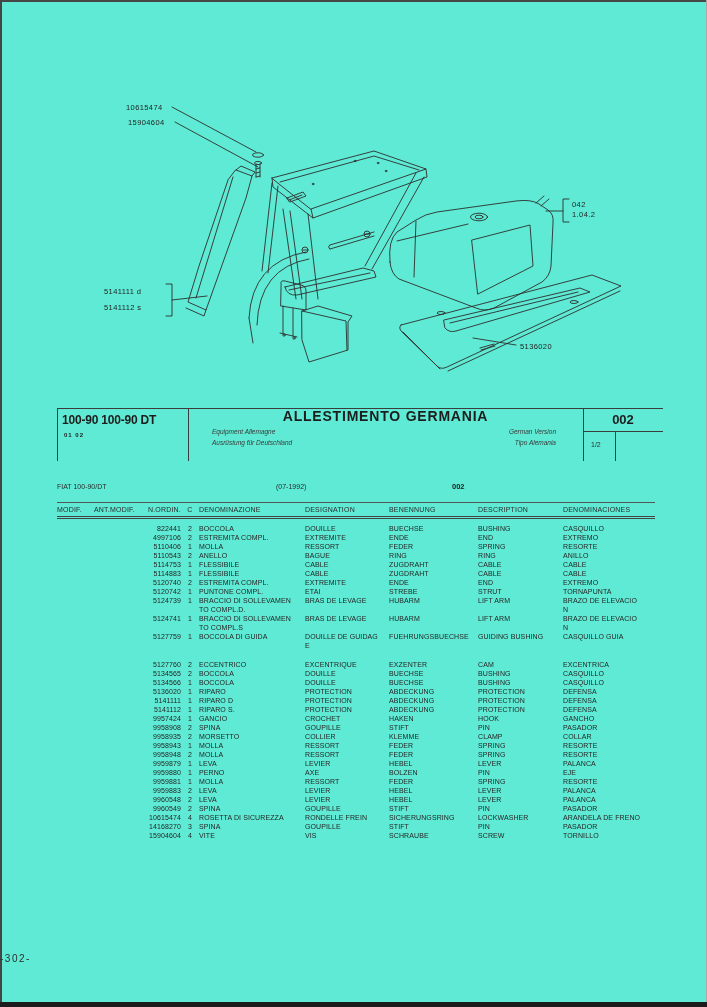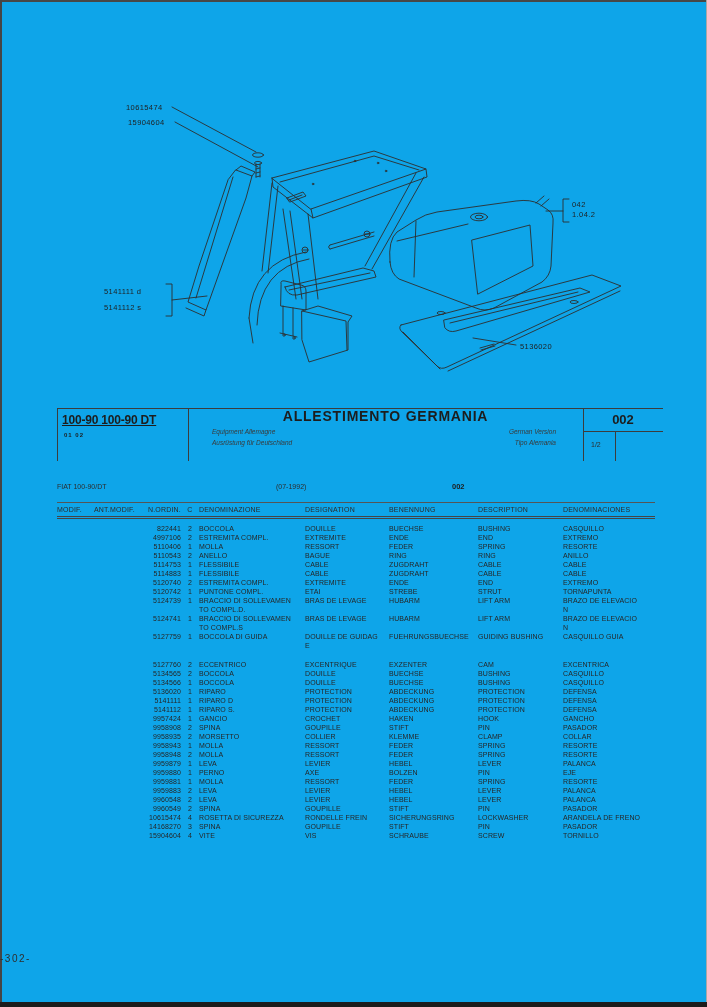--- a/index.html
+++ b/index.html
@@ -1,37 +1,37 @@
 <!DOCTYPE html>
 <html><head>
 <meta charset="utf-8">
 <style>
   html,body{margin:0;padding:0;background:#e8e8e6;}
-  .page{position:relative;width:707px;height:1007px;background:#0ea5e9;overflow:hidden;
+  .page{position:relative;width:707px;height:1007px;background:#5eead4;overflow:hidden;
         font-family:"Liberation Sans",sans-serif;color:#232323;}
   
   .edge-top{position:absolute;left:0;top:0;width:707px;height:2px;background:#474747;}
   .edge-left{position:absolute;left:0;top:0;width:2px;height:1007px;background:#454545;}
   .edge-bottom{position:absolute;left:0;bottom:0;width:707px;height:5px;background:#1c1c1c;}
   .edge-right{position:absolute;right:0;top:0;width:1px;height:1007px;background:#a8a8a6;}
 
   
   .diagram{position:absolute;left:0;top:0;width:707px;height:400px;}
   .diagram text{font-family:"Liberation Sans",sans-serif;font-size:7.5px;letter-spacing:.4px;fill:#1f1f1f;stroke:none;}
 
   
   .hbox{position:absolute;left:57px;top:408px;width:606px;height:53px;}
   .hline{position:absolute;background:#3c3c3c;}
   .hbox .top{left:0;top:0;width:606px;height:1px;}
   .hbox .vl0{left:0;top:0;width:1px;height:53px;}
   .hbox .vl1{left:131px;top:0;width:1px;height:53px;}
   .hbox .vl2{left:526px;top:0;width:1px;height:53px;}
   .hbox .hr1{left:526px;top:23px;width:80px;height:1px;}
   .hbox .vl3{left:558px;top:23px;width:1px;height:30px;}
-  .models{position:absolute;left:5px;top:5px;font-size:12px;font-weight:bold;letter-spacing:-.2px;white-space:nowrap;color:#1d1d1d;text-decoration:underline;}
+  .models{position:absolute;left:5px;top:5px;font-size:12px;font-weight:bold;letter-spacing:-.2px;white-space:nowrap;color:#1d1d1d;}
   .models-sub{position:absolute;left:7px;top:24px;font-size:6px;font-weight:bold;letter-spacing:1px;color:#1d1d1d;}
   .htitle{position:absolute;left:131px;top:0;width:395px;text-align:center;font-size:14px;font-weight:bold;letter-spacing:.8px;color:#1d1d1d;}
   .hsub{position:absolute;font-size:6.5px;font-style:italic;color:#3a3a3a;white-space:nowrap;}
   .hsub.fr{left:155px;top:20px;}
   .hsub.de{left:155px;top:31px;}
   .hsub.en{left:329px;top:20px;width:170px;text-align:right;}
   .hsub.es{left:329px;top:31px;width:170px;text-align:right;}
   .sheetnum{position:absolute;left:526px;top:4px;width:80px;text-align:center;font-size:13px;font-weight:bold;color:#1d1d1d;}
   .pageof{position:absolute;left:534px;top:33px;font-size:7px;color:#2d2d2d;}
 

